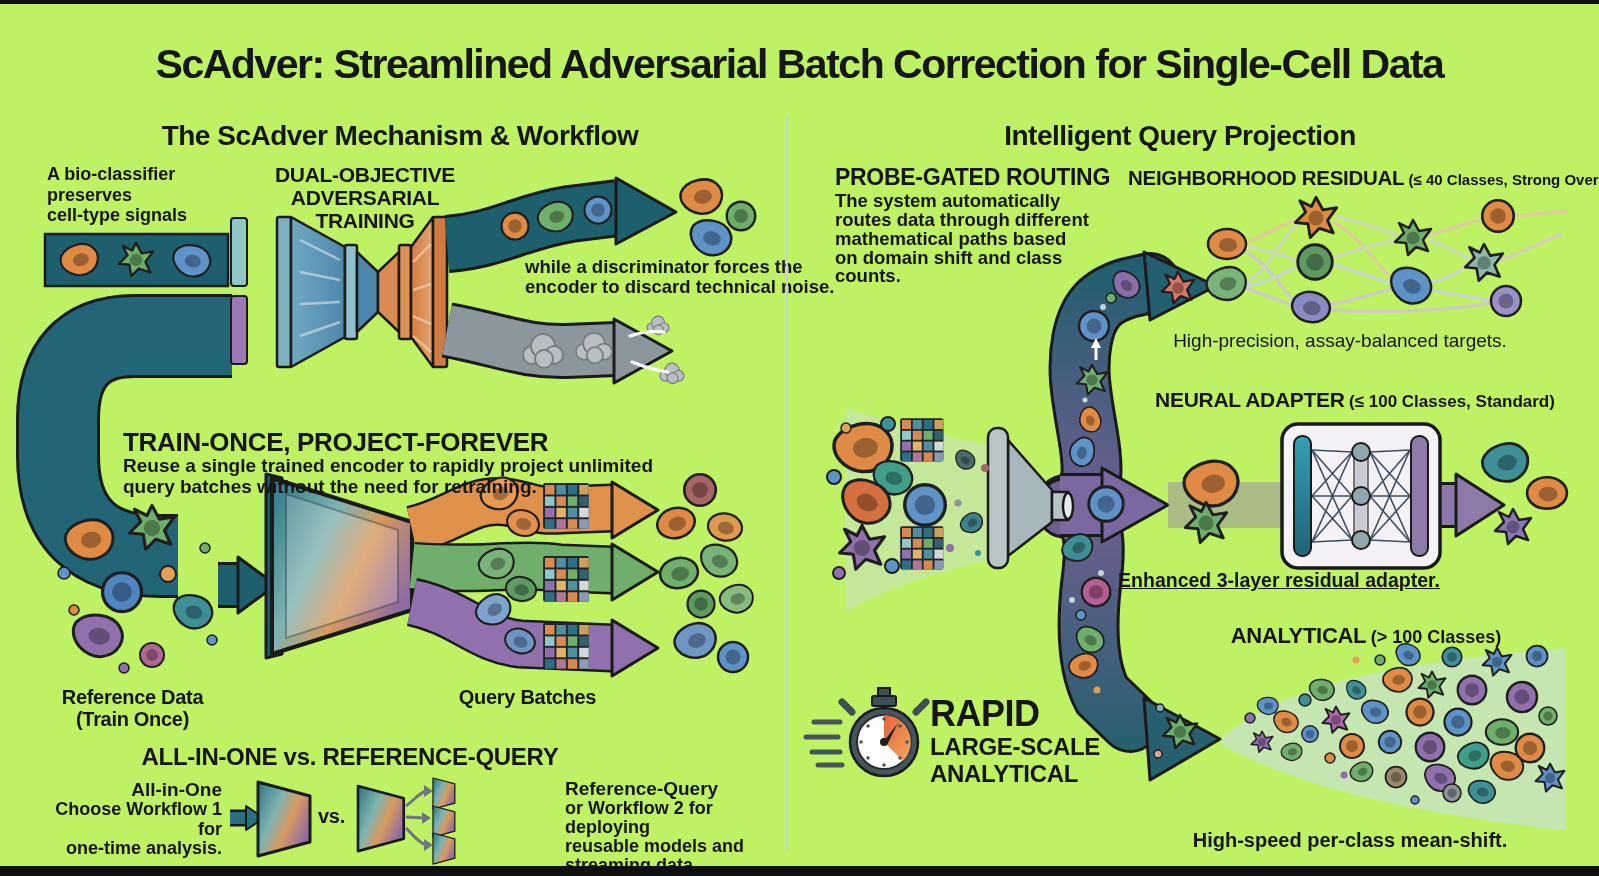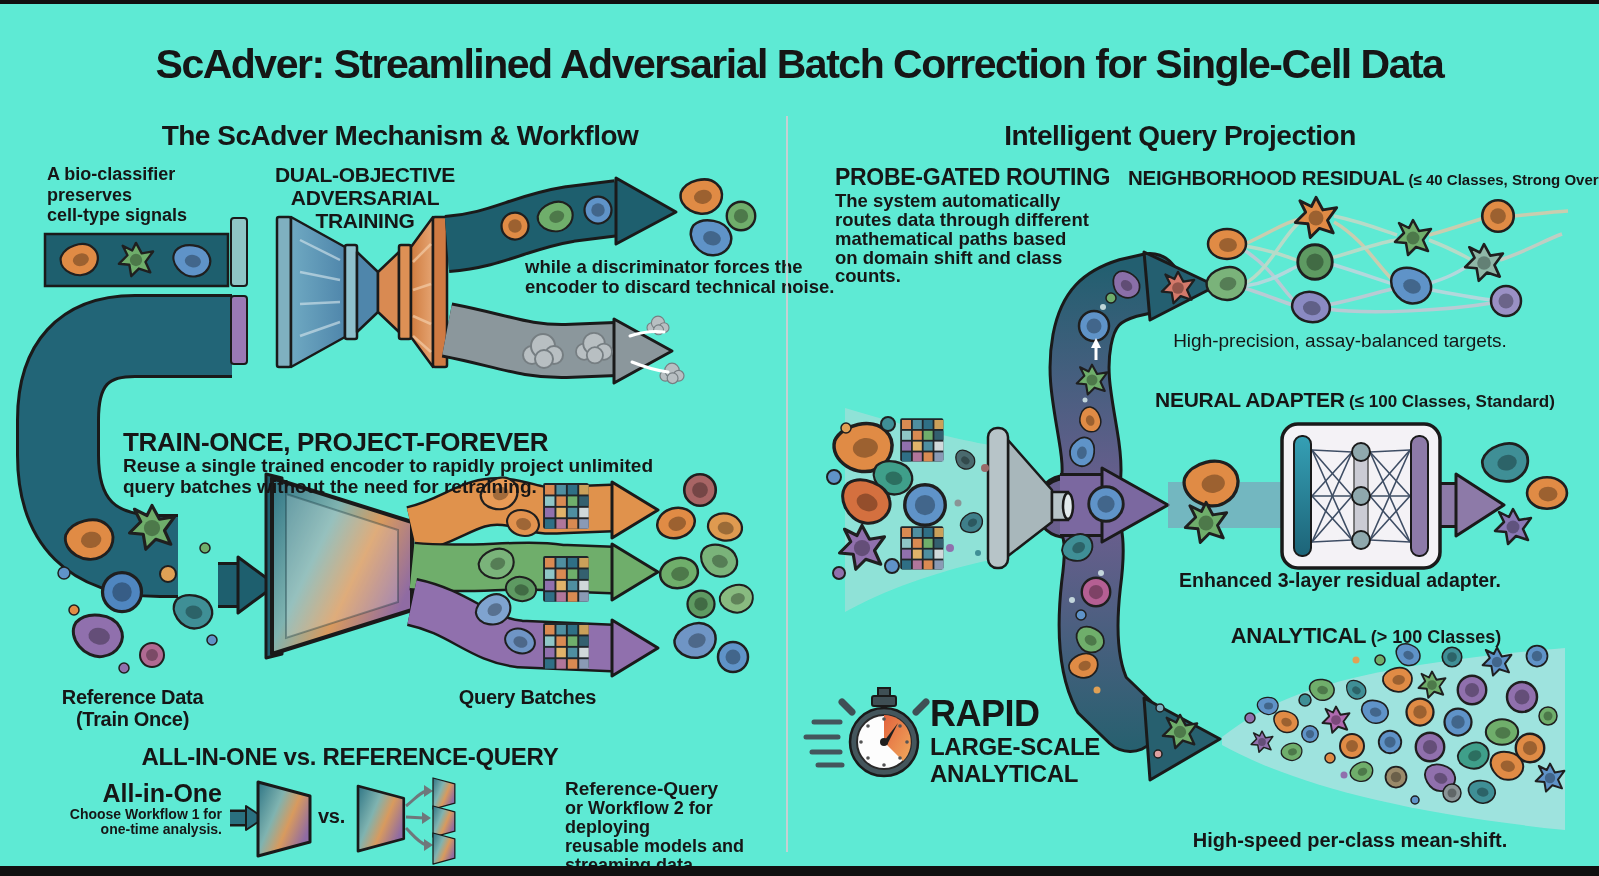--- a/index.html
+++ b/index.html
@@ -1,16 +1,16 @@
 <!DOCTYPE html>
 <html><head>
 <meta charset="utf-8">
 <style>
   html,body{margin:0;padding:0;background:#9aa4a6;}
-  #canvas{position:relative;width:1599px;height:876px;background:#5eead4;overflow:hidden;
+  #canvas{position:relative;width:1599px;height:876px;background:#bef264;overflow:hidden;
           font-family:"Liberation Sans","DejaVu Sans",sans-serif;color:#161616;}
   .txt{position:absolute;line-height:1.12;}
   .pre{white-space:pre-line;}
   .c{text-align:center;}
   .r{text-align:right;}
   .edgebar{position:absolute;left:0;width:1599px;background:#101010;}
   .divider{position:absolute;background:#c5d0d2;}
   .t-title{font-size:41px;font-weight:800;letter-spacing:-1.5px;}
   .t-panel{font-size:28px;font-weight:800;letter-spacing:-0.5px;margin-top:8px;}
   .t-sec{font-weight:800;letter-spacing:-0.3px;}
@@ -480,22 +480,22 @@
   <div class="txt t-sec" style="left:123px;top:428px;font-size:26px;">TRAIN-ONCE, PROJECT-FOREVER</div>
   <div class="txt t-body pre" style="left:123px;top:456px;font-size:19px;line-height:1.08;">Reuse a single trained encoder to rapidly project unlimited
 query batches without the need for retraining.</div>
 
   <div class="txt t-sec pre c" style="left:50px;top:686px;width:165px;font-size:20px;line-height:1.12;">Reference Data
 (Train Once)</div>
   <div class="txt t-sec c" style="left:440px;top:686px;width:175px;font-size:20px;">Query Batches</div>
 
   <div class="txt t-sec c" style="left:140px;top:744px;width:420px;font-size:24px;">ALL-IN-ONE vs. REFERENCE-QUERY</div>
   <div class="txt r" style="left:40px;top:779px;width:182px;">
-    <div style="font-size:25px;font-weight:800;">All-in-One</div>
-    <div class="pre t-body" style="font-size:14px;line-height:1.08;">Choose Workflow 1 for
+    <div style="font-size:19px;font-weight:800;">All-in-One</div>
+    <div class="pre t-body" style="font-size:18px;line-height:1.08;">Choose Workflow 1 for
 one-time analysis.</div>
   </div>
   <div class="txt t-sec" style="left:318px;top:805px;font-size:20px;">vs.</div>
   <div class="txt" style="left:565px;top:778px;width:225px;">
     <div style="font-size:19px;font-weight:800;">Reference-Query</div>
     <div class="pre t-body" style="font-size:18px;line-height:1.05;">or Workflow 2 for deploying
 reusable models and
 streaming data.</div>
   </div>
 
@@ -509,21 +509,21 @@
   <div class="txt c" style="left:1128px;top:167px;width:471px;white-space:nowrap;">
     <span class="t-sec" style="font-size:20.5px;">NEIGHBORHOOD RESIDUAL</span>
     <span style="font-size:15px;font-weight:700;">(≤ 40 Classes, Strong Overlap)</span>
   </div>
   <div class="txt t-body c" style="left:1160px;top:330px;width:360px;font-size:19px;font-weight:400;">High-precision, assay-balanced targets.</div>
 
   <div class="txt c" style="left:1150px;top:388px;width:410px;white-space:nowrap;">
     <span class="t-sec" style="font-size:21px;">NEURAL ADAPTER</span>
     <span style="font-size:17px;font-weight:600;">(≤ 100 Classes, Standard)</span>
   </div>
-  <div class="txt t-body c" style="left:1160px;top:570px;width:360px;font-size:19.5px;font-weight:700;">Enhanced 3-layer residual adapter.</div>
+  <div class="txt t-body c" style="left:1099px;top:570px;width:360px;font-size:19.5px;font-weight:700;text-decoration:underline;">Enhanced 3-layer residual adapter.</div>
 
   <div class="txt c" style="left:1186px;top:624px;width:360px;white-space:nowrap;">
     <span class="t-sec" style="font-size:22px;">ANALYTICAL</span>
     <span style="font-size:18px;font-weight:600;">(&gt; 100 Classes)</span>
   </div>
   <div class="txt t-body c" style="left:1160px;top:829px;width:380px;font-size:20px;font-weight:700;">High-speed per-class mean-shift.</div>
 
   <div class="txt t-sec" style="left:930px;top:694px;font-size:36px;letter-spacing:-0.5px;">RAPID</div>
   <div class="txt t-sec" style="left:930px;top:734px;font-size:24px;">LARGE-SCALE</div>
   <div class="txt t-sec" style="left:930px;top:761px;font-size:24px;">ANALYTICAL</div>

